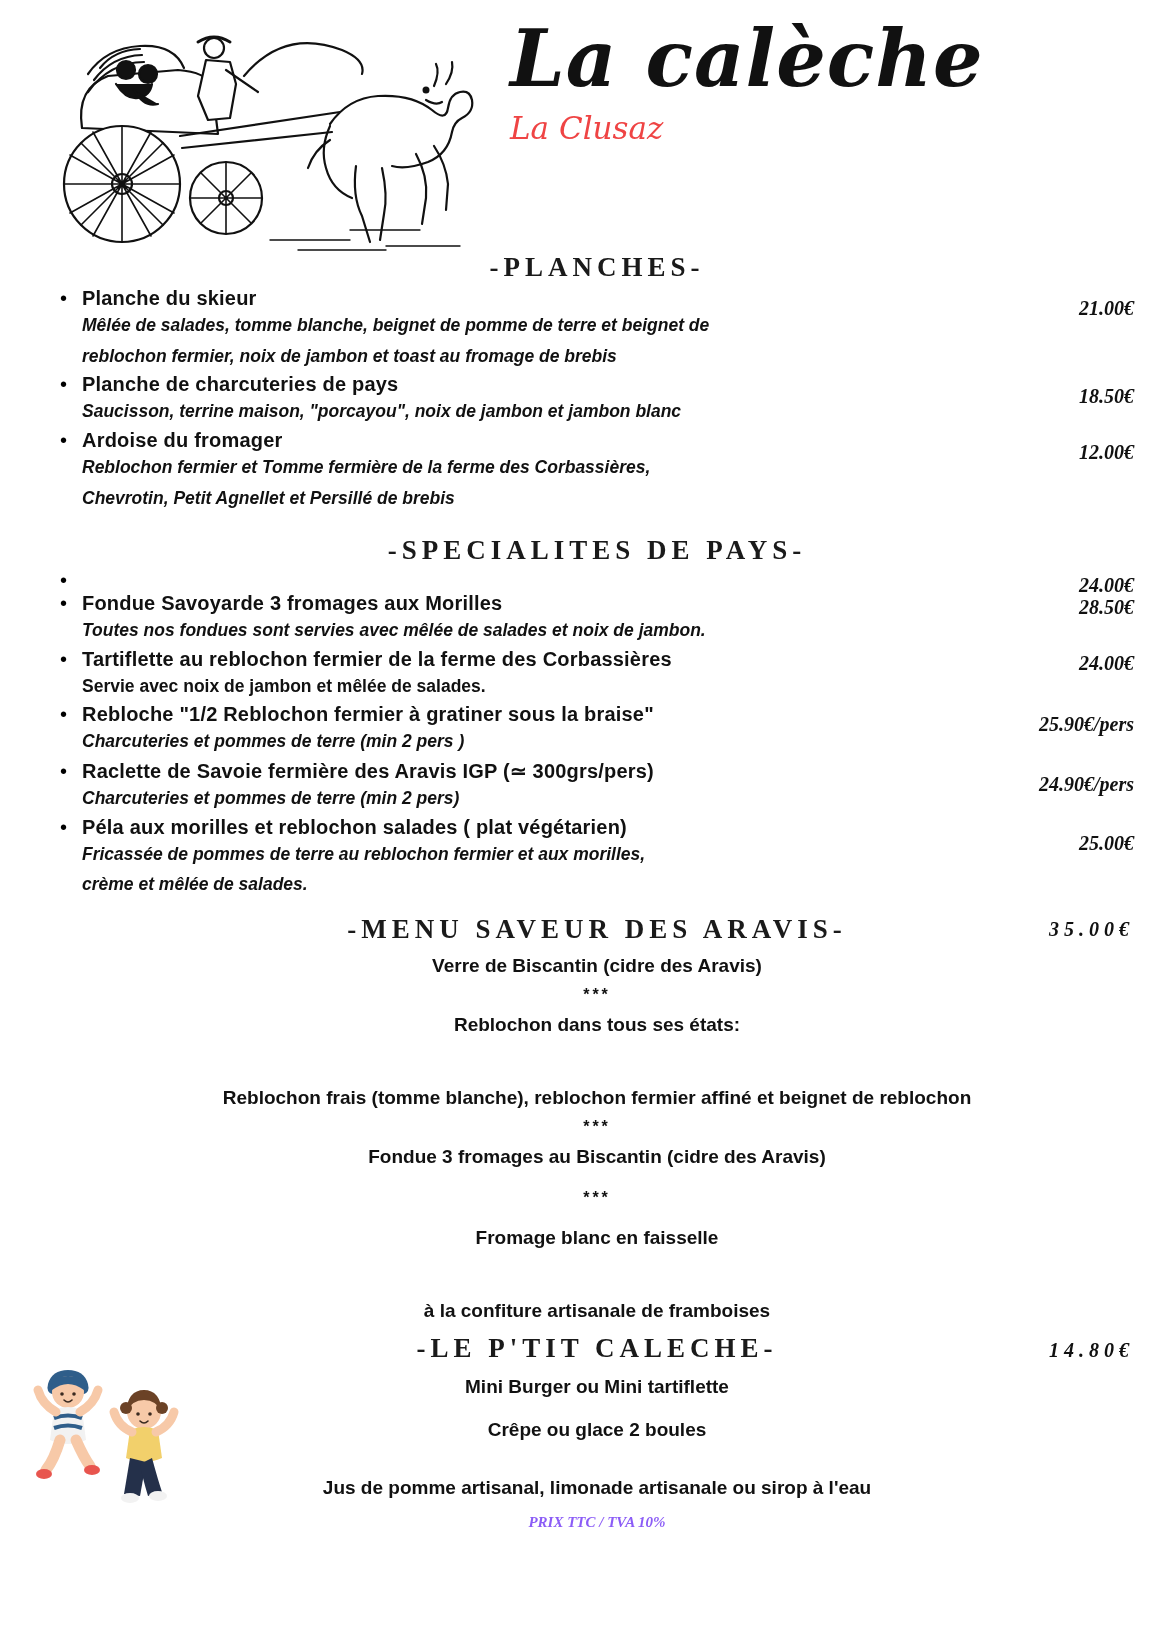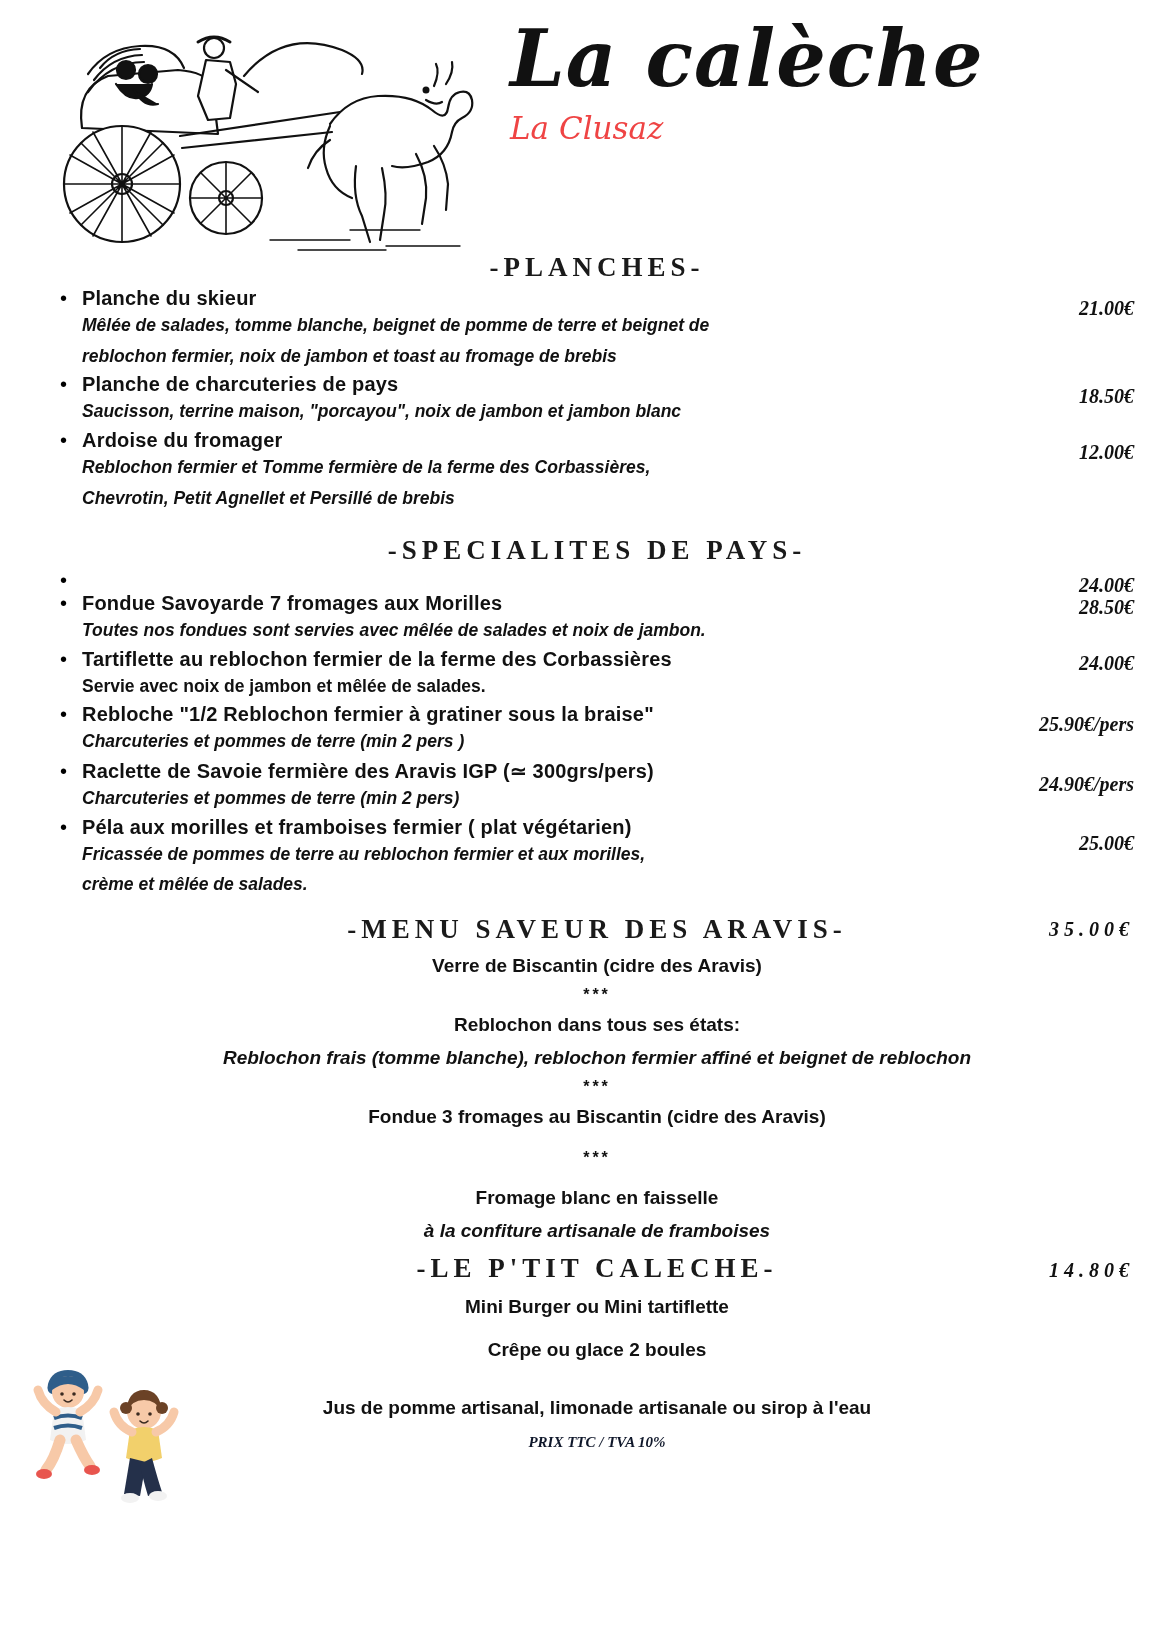--- a/index.html
+++ b/index.html
@@ -124,30 +124,30 @@
     font-size: 19px;
     line-height: 1.75;
     color: #111;
   }
   .center-block .stars {
     letter-spacing: 3px;
     font-size: 16px;
     line-height: 1.6;
   }
   .center-block .ital {
-    font-style: italic;
+    margin-top: 40px;
   }
   .footer-note {
     text-align: center;
     font-family: "Liberation Serif", serif;
     font-style: italic;
     font-weight: bold;
     font-size: 15px;
     margin-top: 10px;
-    color: #0f172a;
+    color: #8b5cf6;
   }
 
   .kids-art {
     position: absolute;
     left: 18px;
     bottom: 128px;
     width: 190px;
     height: 170px;
   }
 </style>
@@ -260,21 +260,21 @@
     <div class="price" style="top:4px;">24.00€</div>
     <div class="item-line">
       <span class="bullet">•</span>
     </div>
   </div>
 
   <div class="row">
     <div class="price" style="top:4px;">28.50€</div>
     <div class="item-line">
       <span class="bullet">•</span>
-      <span class="item-name">Fondue Savoyarde 7 fromages aux Morilles</span>
+      <span class="item-name">Fondue Savoyarde 3 fromages aux Morilles</span>
     </div>
     <div class="desc">Toutes nos fondues sont servies avec mêlée de salades et noix de jambon.</div>
   </div>
 
   <div class="row">
     <div class="price" style="top:4px;">24.00€</div>
     <div class="item-line">
       <span class="bullet">•</span>
       <span class="item-name">Tartiflette au reblochon fermier de la ferme des Corbassières</span>
     </div>
@@ -297,21 +297,21 @@
       <span class="bullet">•</span>
       <span class="item-name">Raclette de Savoie fermière des Aravis IGP (≃ 300grs/pers)</span>
     </div>
     <div class="desc">Charcuteries et pommes de terre  (min 2 pers)</div>
   </div>
 
   <div class="row">
     <div class="price" style="top:16px;">25.00€</div>
     <div class="item-line">
       <span class="bullet">•</span>
-      <span class="item-name">Péla aux morilles et framboises fermier ( plat végétarien)</span>
+      <span class="item-name">Péla aux morilles et reblochon salades ( plat végétarien)</span>
     </div>
     <div class="desc">Fricassée de pommes de terre au reblochon fermier et aux morilles,</div>
     <div class="desc">crème et mêlée de salades.</div>
   </div>
 
   <div class="section-title with-price" style="margin-top:14px;">
     <span>-MENU SAVEUR DES ARAVIS-</span>
     <span class="price" style="top:4px;">35.00€</span>
   </div>
 

